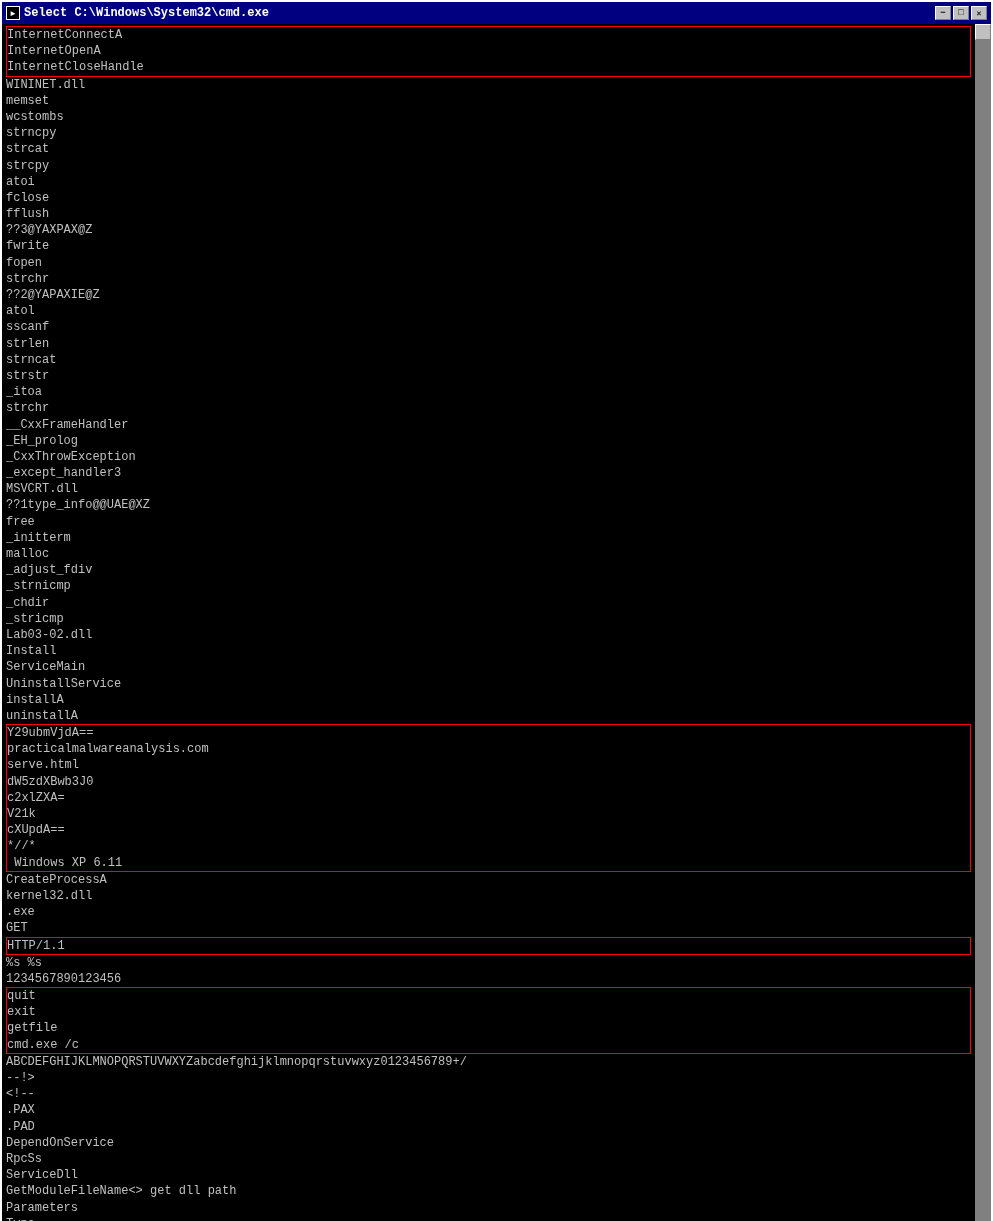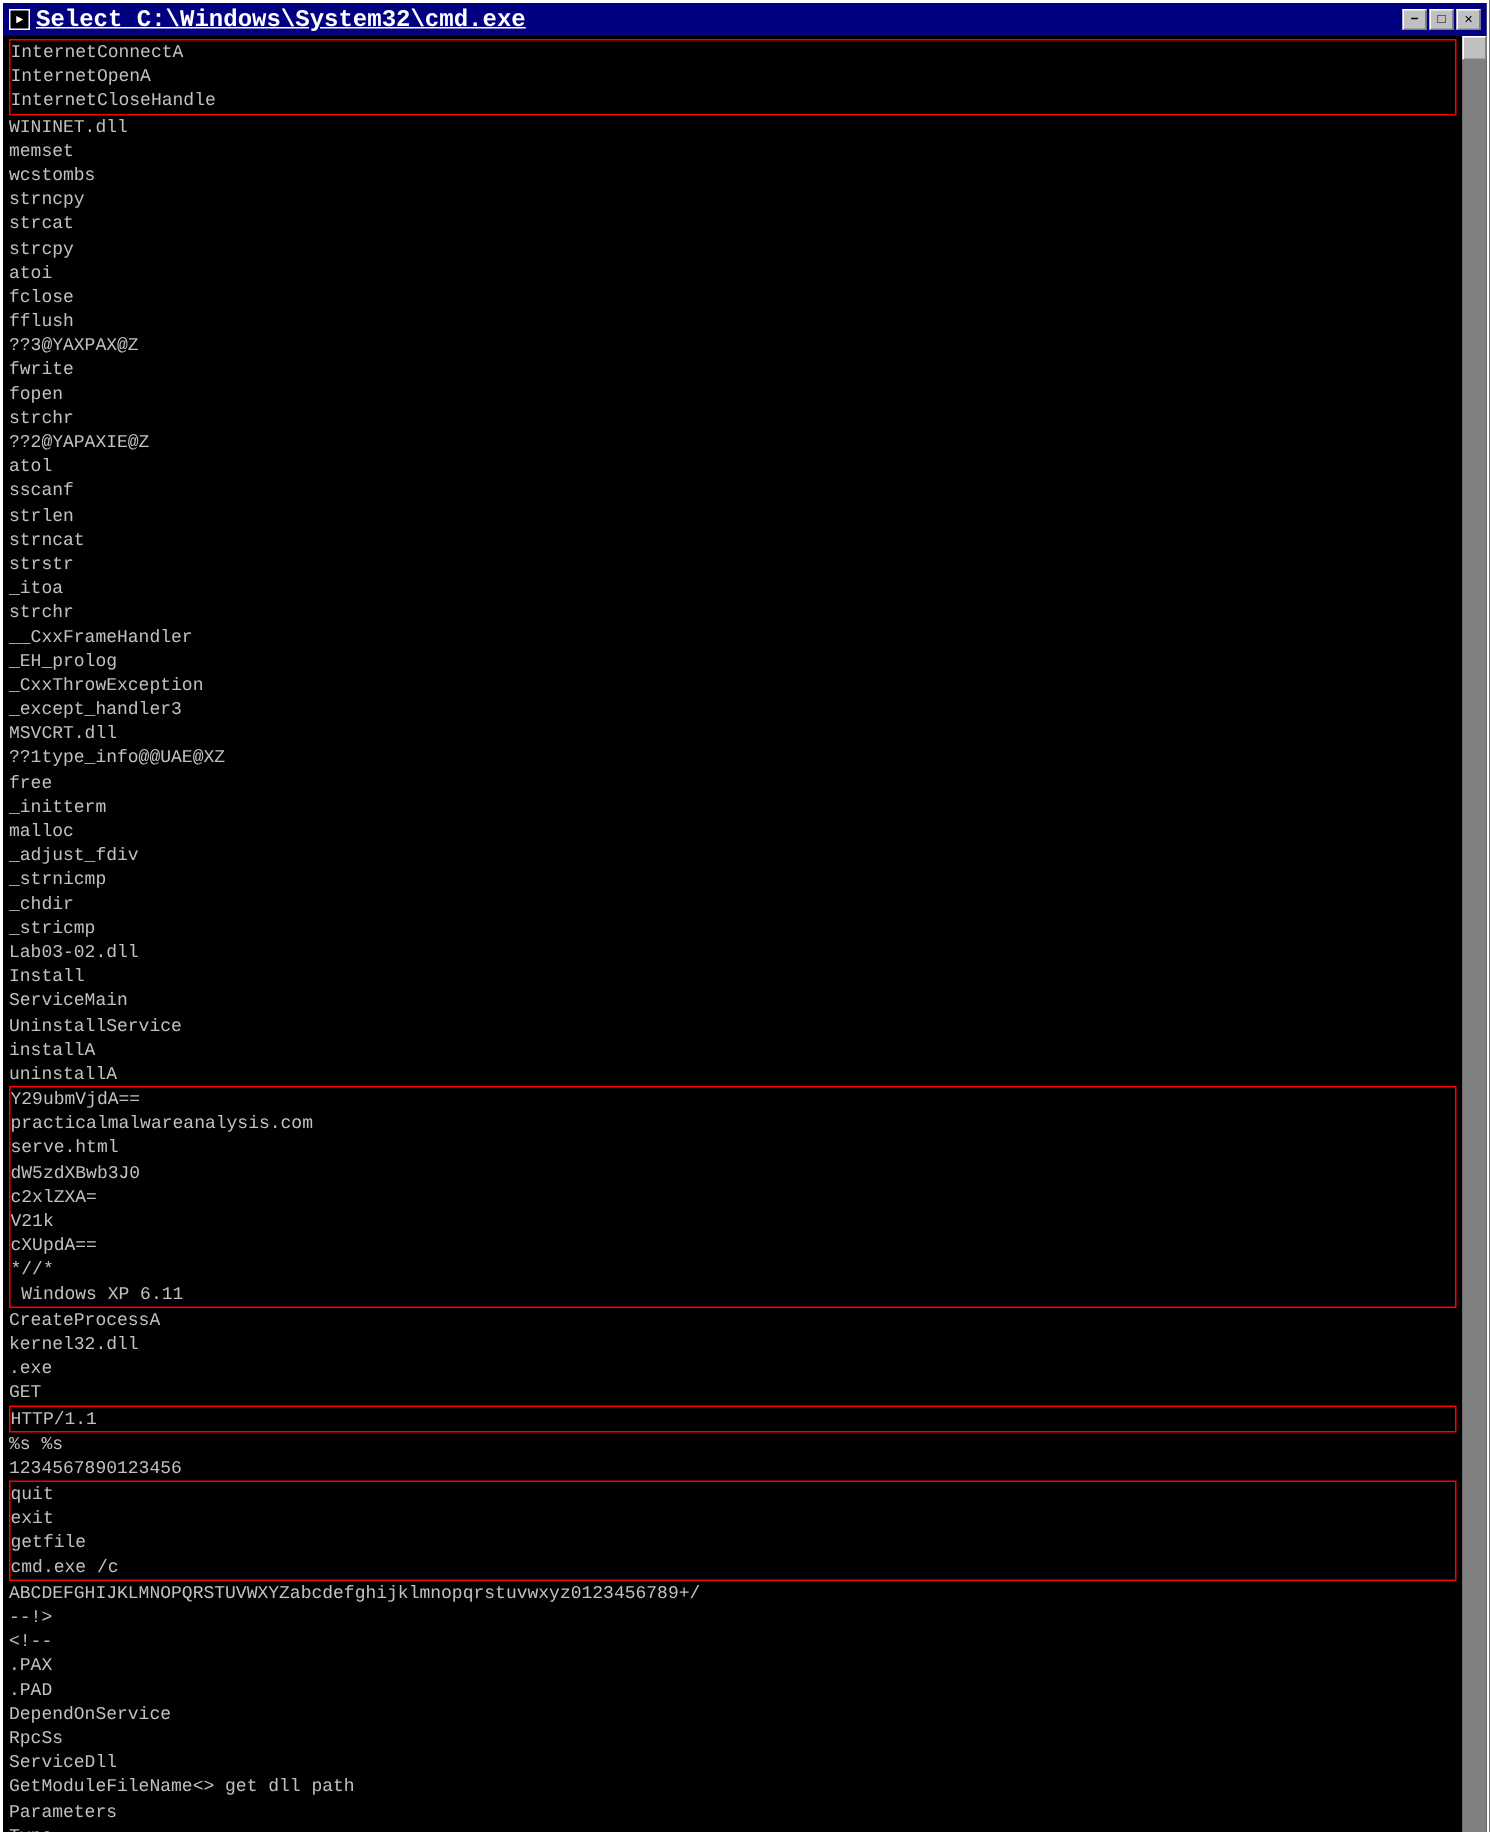--- a/index.html
+++ b/index.html
@@ -49,23 +49,22 @@
       border: 1px solid #ffffff;
       display: flex;
       align-items: center;
       justify-content: center;
       font-size: 8px;
       color: #ffffff;
     }
 
     .title-bar-title {
       font-family: 'Courier New', Courier, monospace;
-      font-size: 16px;
+      font-size: 12px;
       font-weight: bold;
-      text-decoration: underline;
     }
 
     .title-bar-buttons {
       display: flex;
       gap: 2px;
     }
 
     .title-bar-btn {
       width: 16px;
       height: 14px;

